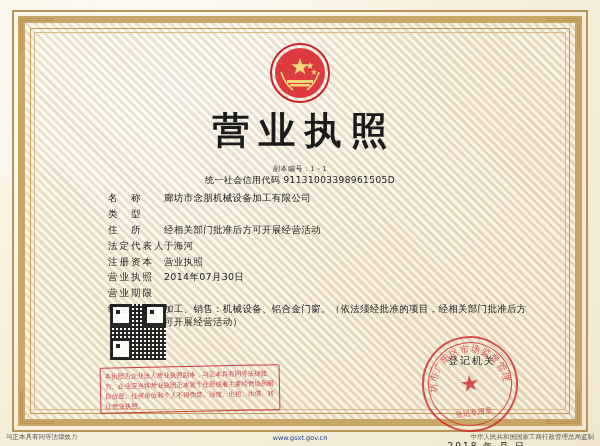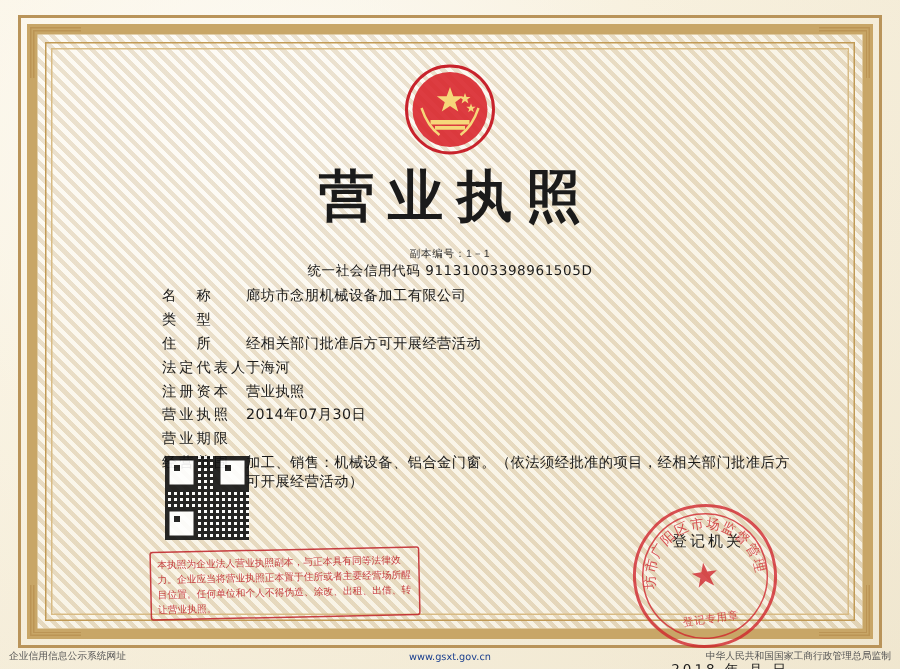--- a/index.html
+++ b/index.html
@@ -439,17 +439,17 @@
     </div>
 
     <div class="date-line">
       <span>2018</span>
       <span>年 月 日</span>
     </div>
 
   </div>
 
   <div class="footer">
-    <span class="footer-left">企业信用信息公示系统网址</span>
+    <span class="footer-left">与正本具有同等法律效力</span>
     <span class="footer-center">www.gsxt.gov.cn</span>
     <span class="footer-right">中华人民共和国国家工商行政管理总局监制</span>
   </div>
 </div>
 
 </body></html>

